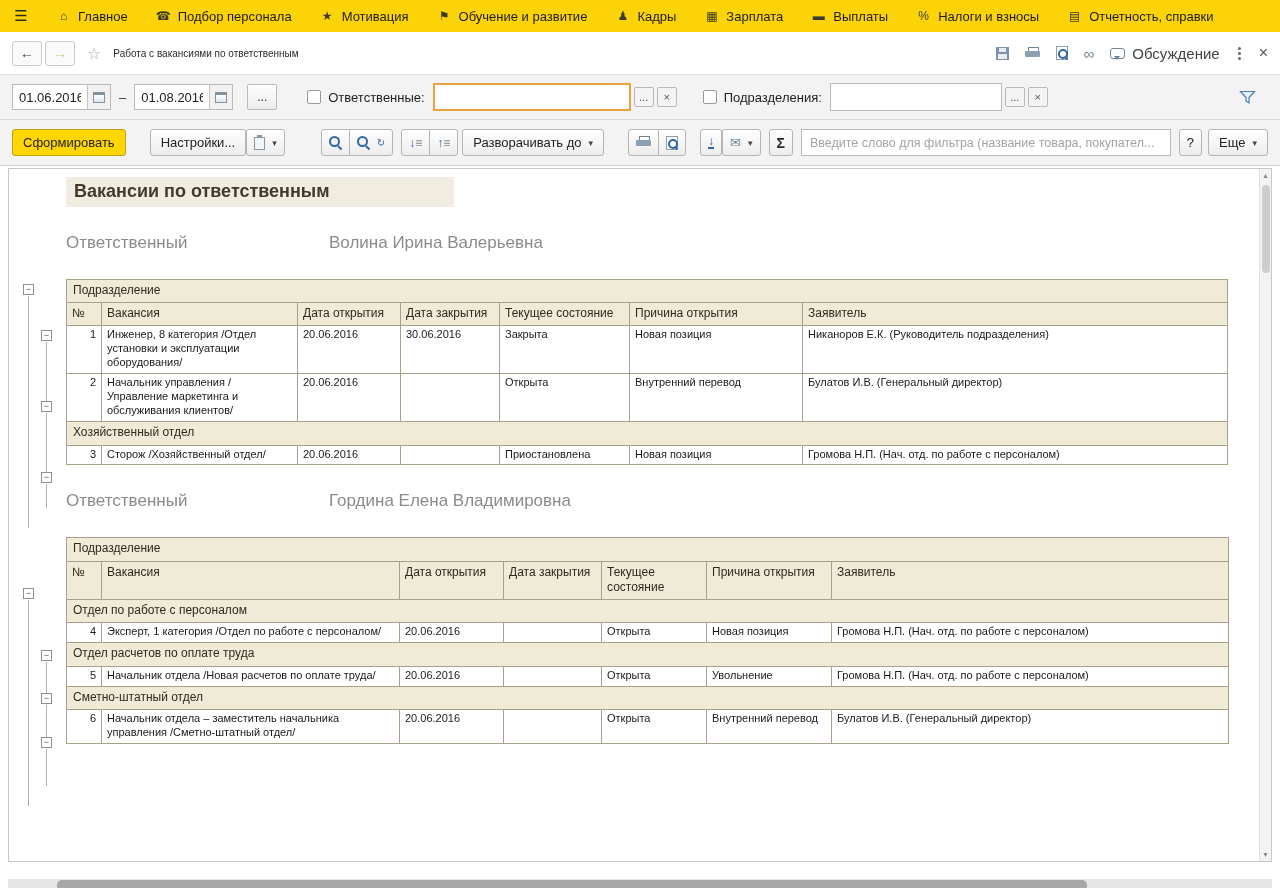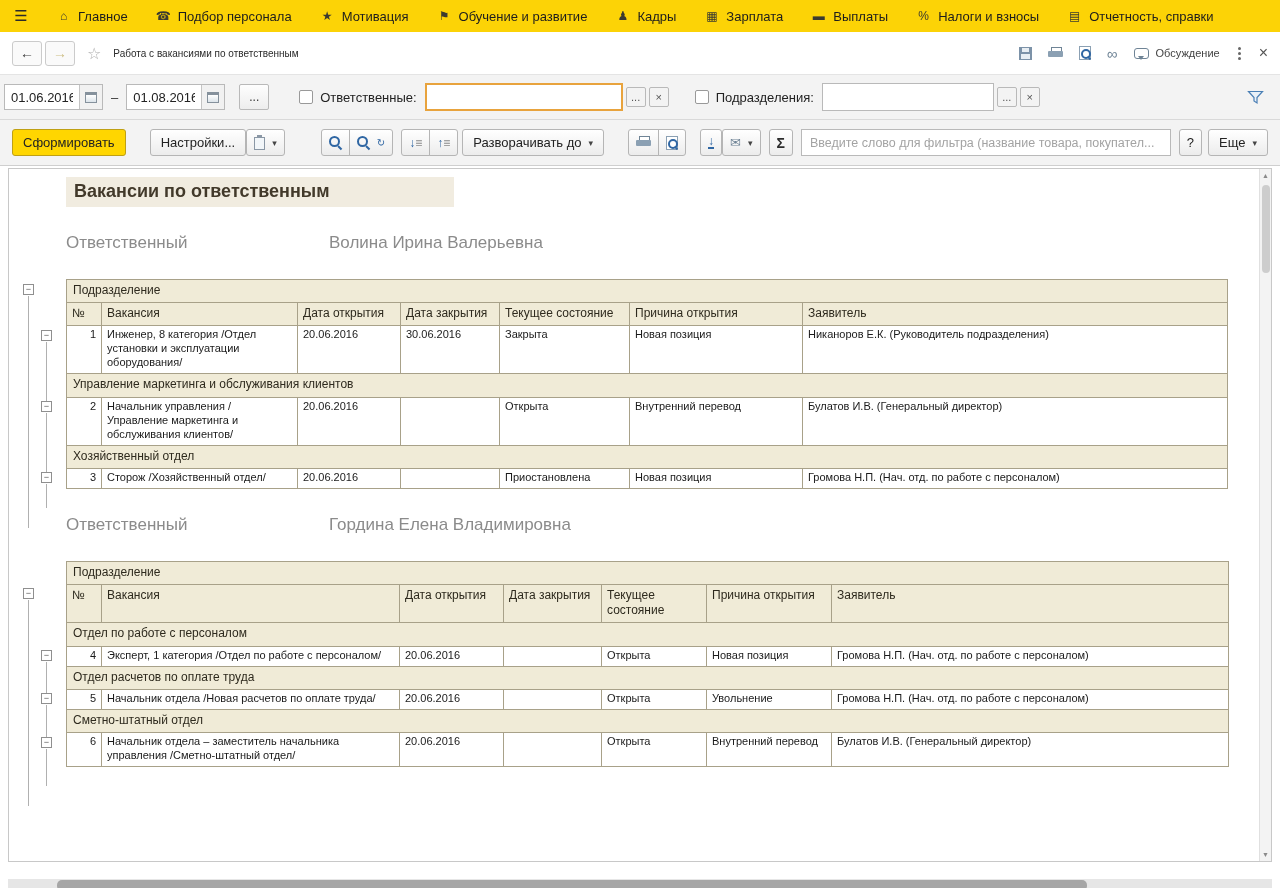--- a/index.html
+++ b/index.html
@@ -14,21 +14,21 @@
 
 
 .navrow { height:42px; display:flex; align-items:center; padding:0 12px; background:#fff; }
 .histbtn { width:30px; height:25px; border:1px solid #cbcbcb; background:#fafafa; display:flex; align-items:center; justify-content:center; font-size:14px; border-radius:3px; color:#3c3c3c; cursor:pointer; }
 .histbtn + .histbtn { margin-left:3px; }
 .histbtn.disabled { color:#cdbd84; }
 .star { font-size:16px; color:#b0b0b0; margin:0 12px 0 12px; cursor:pointer; }
 .nav-title { font-size:10px; color:#2b2b2b; }
 .nav-right { margin-left:auto; display:flex; align-items:center; gap:16px; }
 .nic { display:inline-flex; align-items:center; cursor:pointer; }
-.discussion { display:flex; gap:7px; align-items:center; color:#444; font-size:11px; cursor:pointer; }
+.discussion { display:flex; gap:7px; align-items:center; color:#444; font-size:15px; cursor:pointer; }
 .kebab { display:inline-flex; flex-direction:column; gap:2px; padding:2px; cursor:pointer; }
 .kebab i { width:3px; height:3px; border-radius:50%; background:#666; }
 .closex { font-size:16px; color:#555; cursor:pointer; }
 
 
 .i-disk{position:relative;display:inline-block;width:13px;height:13px;background:#7c92a8;}
 .i-disk::before{content:"";position:absolute;left:3px;top:1px;width:7px;height:4px;background:#e8eef3;}
 .i-disk::after{content:"";position:absolute;left:2px;bottom:1px;width:9px;height:5px;background:#e8eef3;}
 .i-print{position:relative;display:inline-block;width:15px;height:13px;}
 .i-print::before{content:"";position:absolute;left:3px;top:0;width:9px;height:4px;border:1px solid #6f8496;background:#fff;}
@@ -45,21 +45,21 @@
 .i-mag{position:relative;display:inline-block;width:13px;height:13px;}
 .i-mag::before{content:"";position:absolute;left:0;top:0;width:7px;height:7px;border:2px solid #2f66a3;border-radius:50%;}
 .i-mag::after{content:"";position:absolute;left:9px;top:9px;width:5px;height:2px;background:#2f66a3;transform:rotate(45deg);transform-origin:left center;}
 .i-refresh{font-size:10px;color:#2f66a3;margin-left:2px;}
 .sorticon{font-size:12px;color:#8a8a8a;}
 .sorticon b{color:#2f66a3;font-weight:700;}
 .i-savefile{display:inline-block;color:#2f66a3;font-weight:700;border-bottom:2px solid #2f66a3;line-height:11px;font-size:12px;}
 .i-mail{font-size:13px;color:#6f8496;line-height:1;}
 
 
-.filterrow { height:46px; background:#f3f3f3; border-top:1px solid #e4e4e4; border-bottom:1px solid #d9d9d9; display:flex; align-items:center; padding:0 4px; }
+.filterrow { height:46px; background:#f3f3f3; border-top:1px solid #e4e4e4; border-bottom:1px solid #d9d9d9; display:flex; align-items:center; padding:0 12px; }
 .datefield { display:flex; align-items:stretch; height:26px; border:1px solid #b9b9b9; background:#fff; }
 .datefield input { width:74px; border:0; outline:0; padding:0 6px; font:inherit; font-size:13px; color:#222; }
 .calbtn { width:23px; background:#f1f1f1; border-left:1px solid #c4c4c4; display:flex; align-items:center; justify-content:center; cursor:pointer; }
 .dash { margin:0 8px; color:#333; }
 .smallbtn { height:26px; min-width:30px; border:1px solid #b9b9b9; background:linear-gradient(#fefefe,#ededed); display:flex; align-items:center; justify-content:center; font-size:12px; color:#333; border-radius:2px; cursor:pointer; }
 .cb { width:14px; height:14px; border:1px solid #999; background:#fff; border-radius:2px; flex:none; cursor:pointer; }
 .flt-label { margin:0 8px 0 7px; color:#222; white-space:nowrap; }
 .flt-input { height:28px; border:1px solid #b9b9b9; background:#fff; padding:0 6px; font:inherit; font-size:13px; }
 .flt-input.focus { border:2px solid #e8a33d; }
 .tinybtn { width:20px; height:20px; border:1px solid #b9b9b9; background:#f3f3f3; display:flex; align-items:center; justify-content:center; font-size:11px; color:#555; margin-left:3px; border-radius:2px; cursor:pointer; }
@@ -302,23 +302,20 @@
           </tr>
           <tr class="data">
             <td class="num">1</td>
             <td>Инженер, 8 категория /Отдел установки и эксплуатации оборудования/</td>
             <td>20.06.2016</td>
             <td>30.06.2016</td>
             <td>Закрыта</td>
             <td>Новая позиция</td>
             <td>Никаноров Е.К. (Руководитель подразделения)</td>
           </tr>
-          <tr class="grp">
-            <td colspan="7">Управление маркетинга и обслуживания клиентов</td>
-          </tr>
           <tr class="data">
             <td class="num">2</td>
             <td>Начальник управления /Управление маркетинга и обслуживания клиентов/</td>
             <td>20.06.2016</td>
             <td></td>
             <td class="st-open">Открыта</td>
             <td>Внутренний перевод</td>
             <td>Булатов И.В. (Генеральный директор)</td>
           </tr>
           <tr class="grp">

